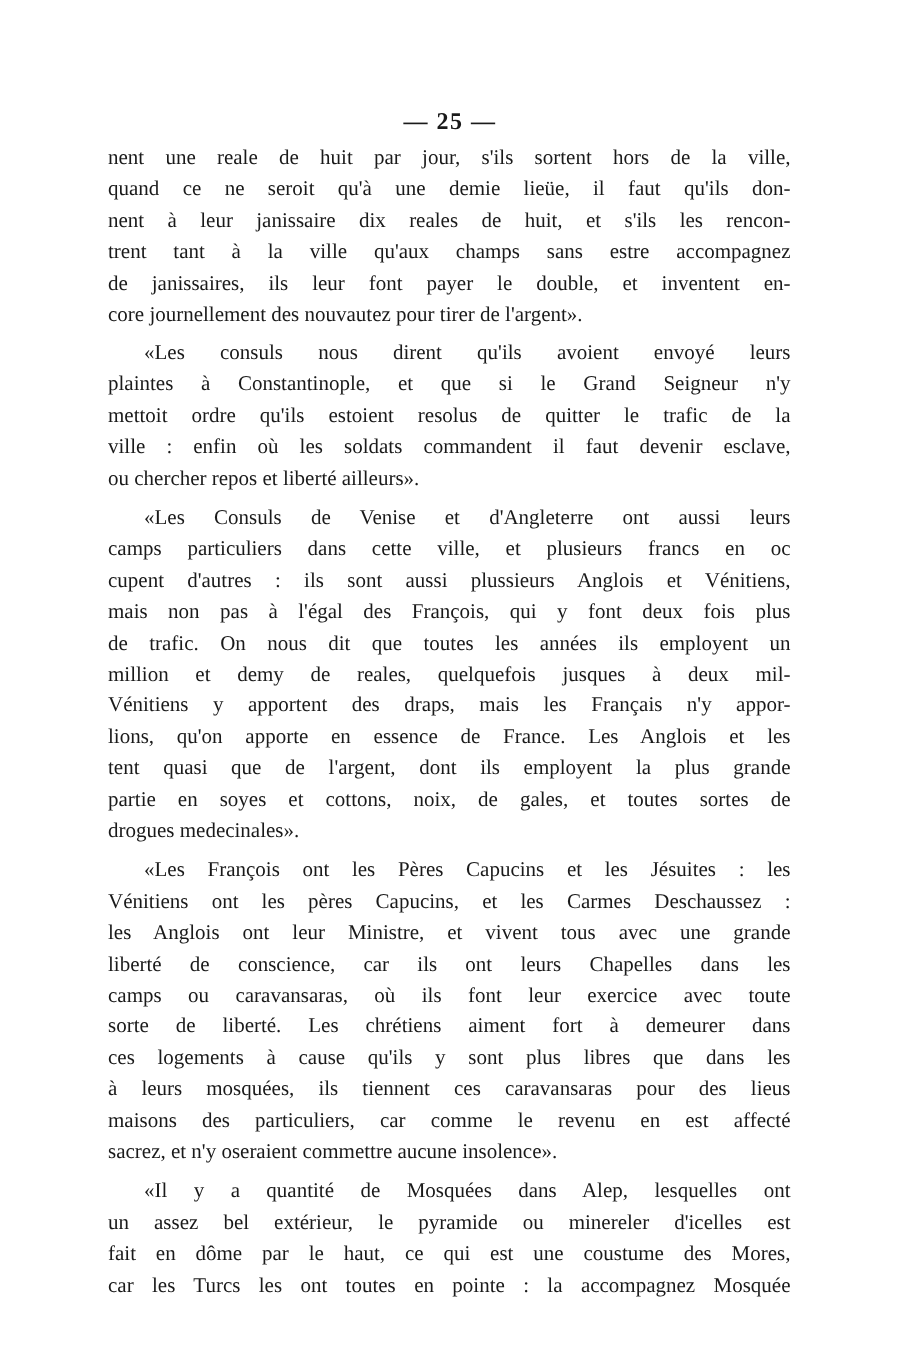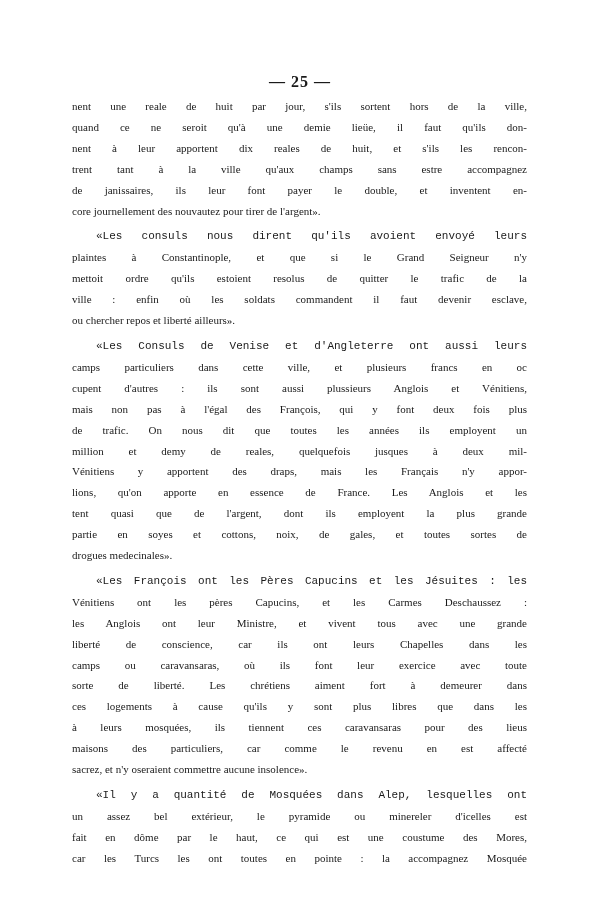--- a/index.html
+++ b/index.html
@@ -1,36 +1,36 @@
 <!DOCTYPE html>
 <html><head>
   <meta charset="utf-8">
   <style>
     html, body { margin: 0; padding: 0; background: #ffffff; }
     body { width: 600px; height: 900px; position: relative; overflow: hidden;
       font-family: "Liberation Serif", "DejaVu Serif", serif; color: #1a1a1a; }
     .page-number { position: absolute; top: 60px; left: 0; width: 600px; text-align: center;
       font-size: 16px; font-weight: bold; letter-spacing: 1px; margin-top: 13px; }
     .text-block { position: absolute; left: 72px; width: 455px; top: 96px; }
-    .para { margin: 0 0 5px 0; font-size: 11px; line-height: 20.9px;
+    .para { margin: 0 0 5px 0; font-size: 14px; line-height: 20.9px;
       text-align: justify; text-align-last: left; }
     .para .line { display: block; text-align: justify; text-align-last: justify; white-space: nowrap; }
     .para .line.last { text-align-last: left; }
-    .indent { padding-left: 24px; font-family: Liberation Mono, monospace; }
+    .indent { padding-left: 24px; }
   </style>
 </head>
 <body>
 
 <div class="page-number">— 25 —</div>
 
 <div class="text-block" id="text-block">
     <div class="para">
       <span class="line">nent une reale de huit par jour, s'ils sortent hors de la ville,</span>
       <span class="line">quand ce ne seroit qu'à une demie lieüe, il faut qu'ils don-</span>
-      <span class="line">nent à leur apportent dix reales de huit, et s'ils les rencon-</span>
+      <span class="line">nent à leur janissaire dix reales de huit, et s'ils les rencon-</span>
       <span class="line">trent tant à la ville qu'aux champs sans estre accompagnez</span>
       <span class="line">de janissaires, ils leur font payer le double, et inventent en-</span>
       <span class="line last">core journellement des nouvautez pour tirer de l'argent».</span>
     </div>
     <div class="para">
       <span class="line indent">«Les consuls nous dirent qu'ils avoient envoyé leurs</span>
       <span class="line">plaintes à Constantinople, et que si le Grand Seigneur n'y</span>
       <span class="line">mettoit ordre qu'ils estoient resolus de quitter le trafic de la</span>
       <span class="line">ville : enfin où les soldats commandent il faut devenir esclave,</span>
       <span class="line last">ou chercher repos et liberté ailleurs».</span>

